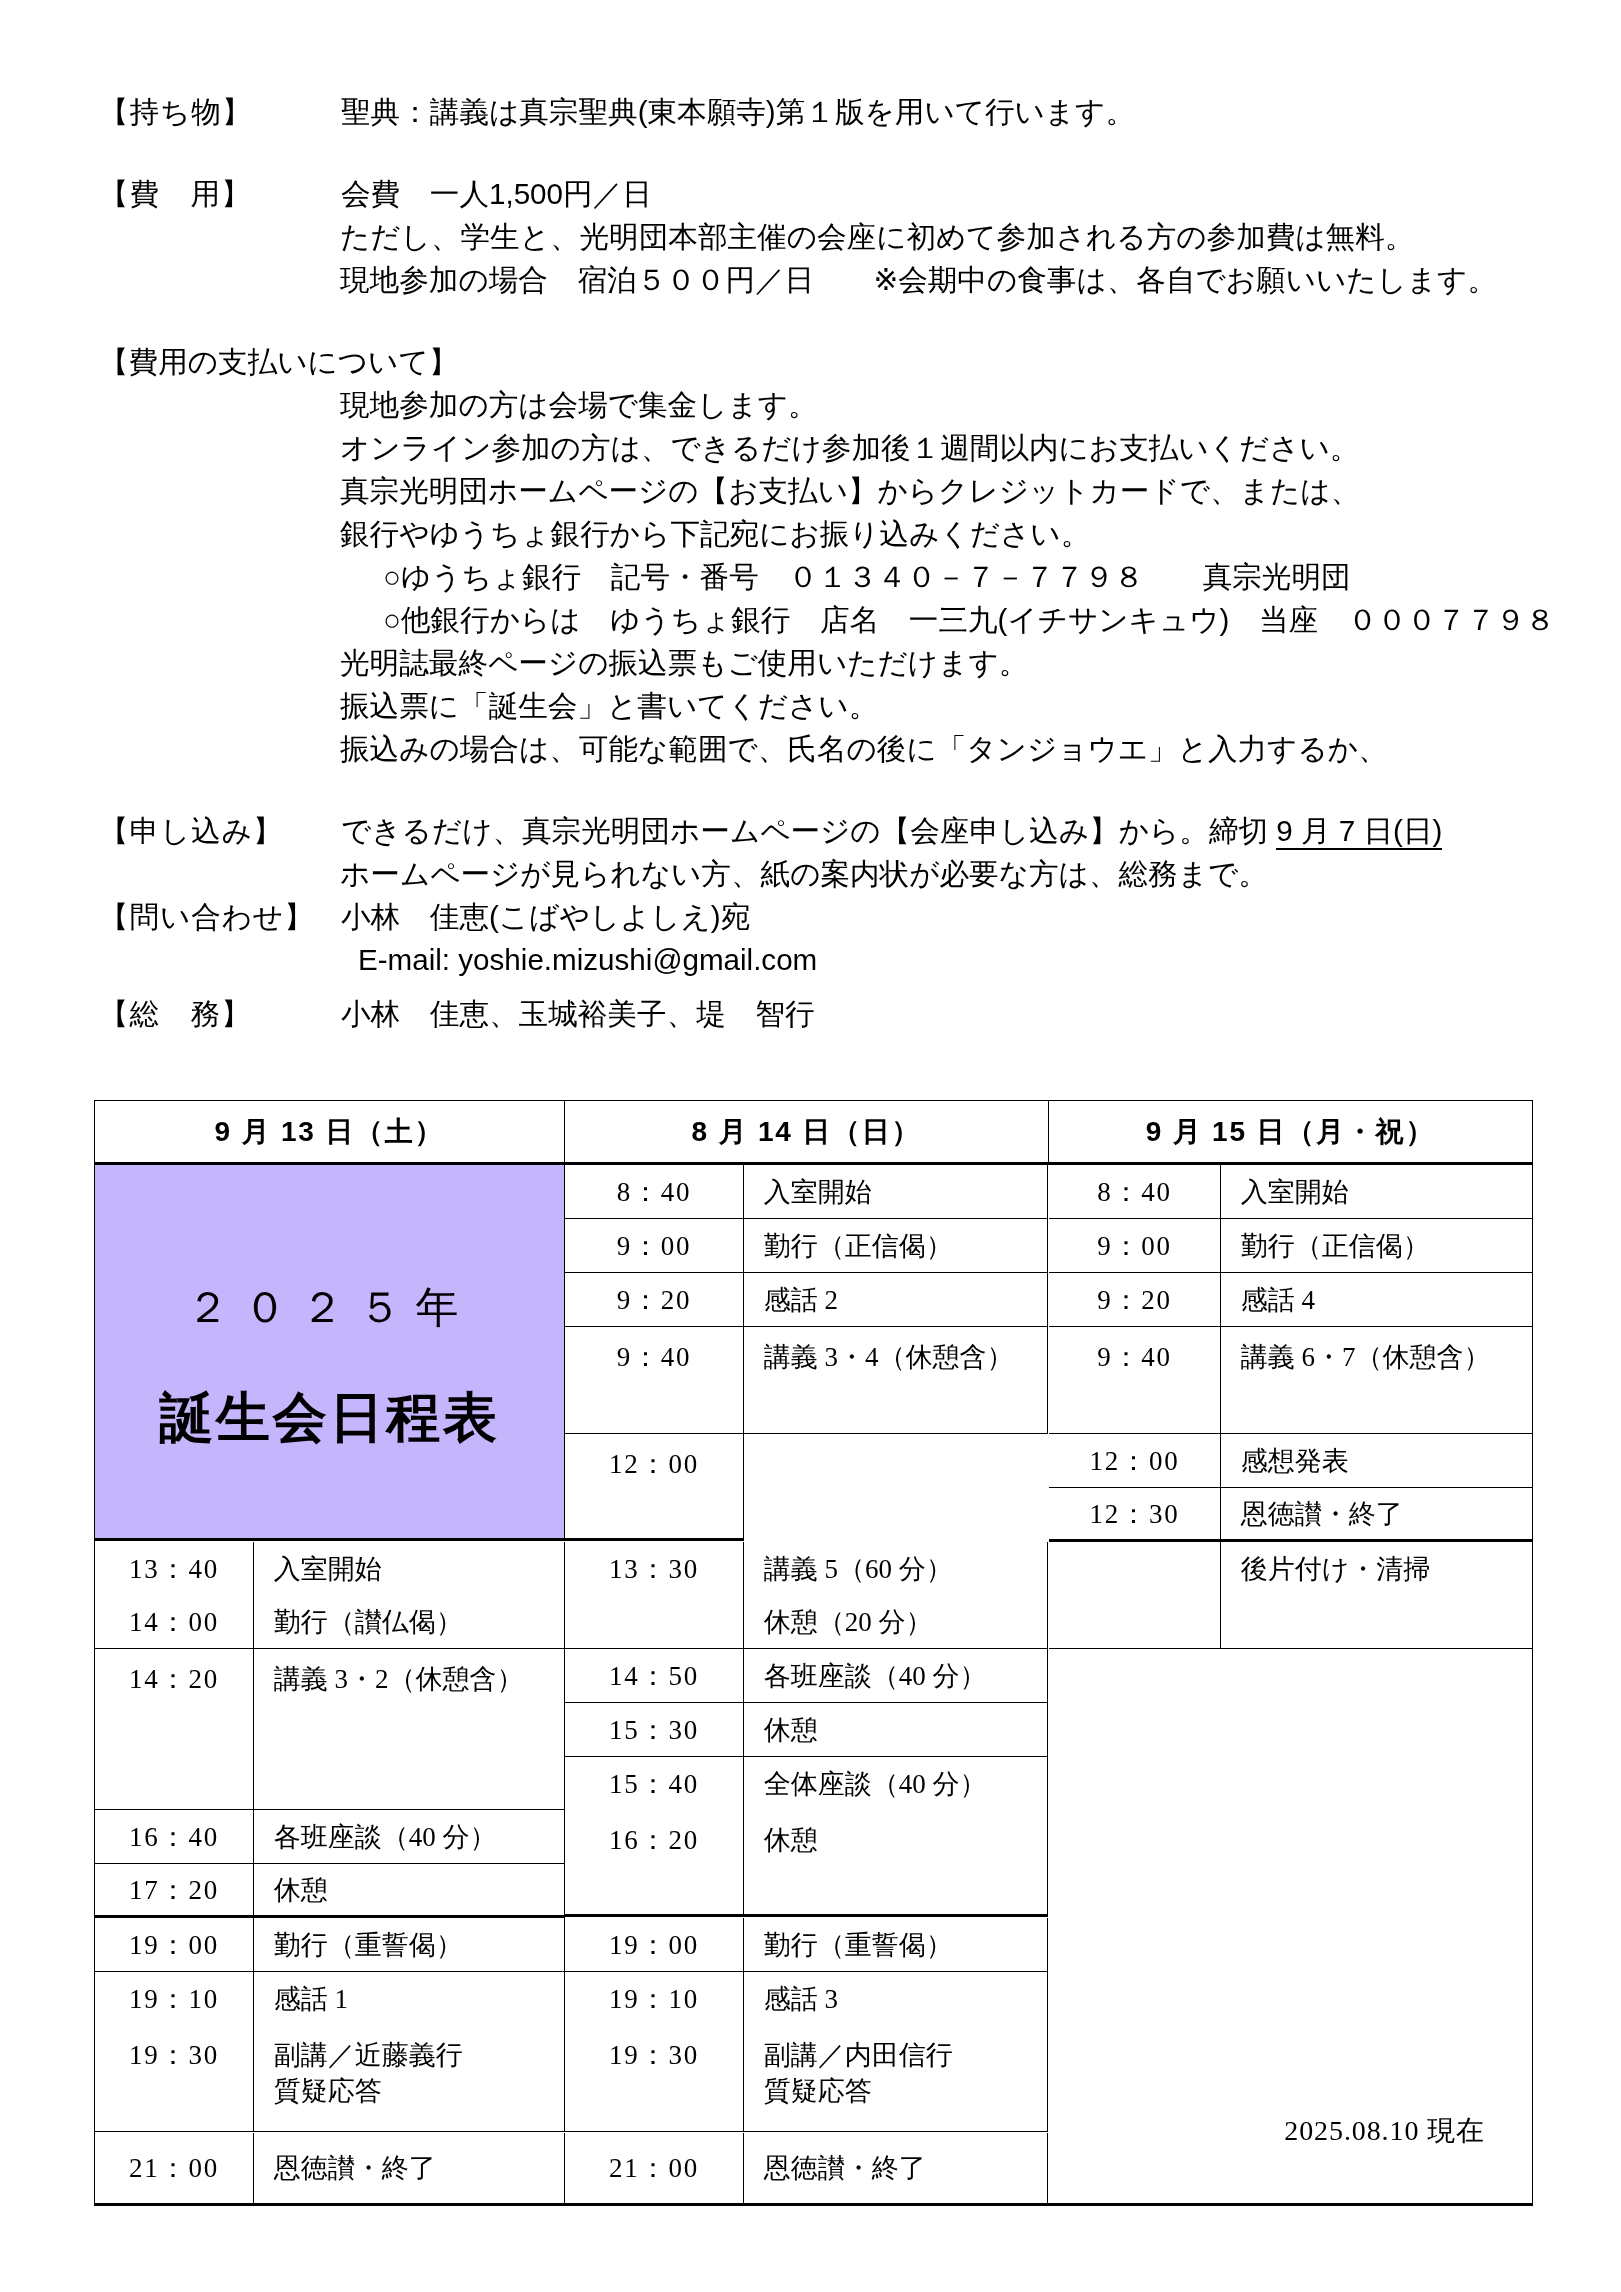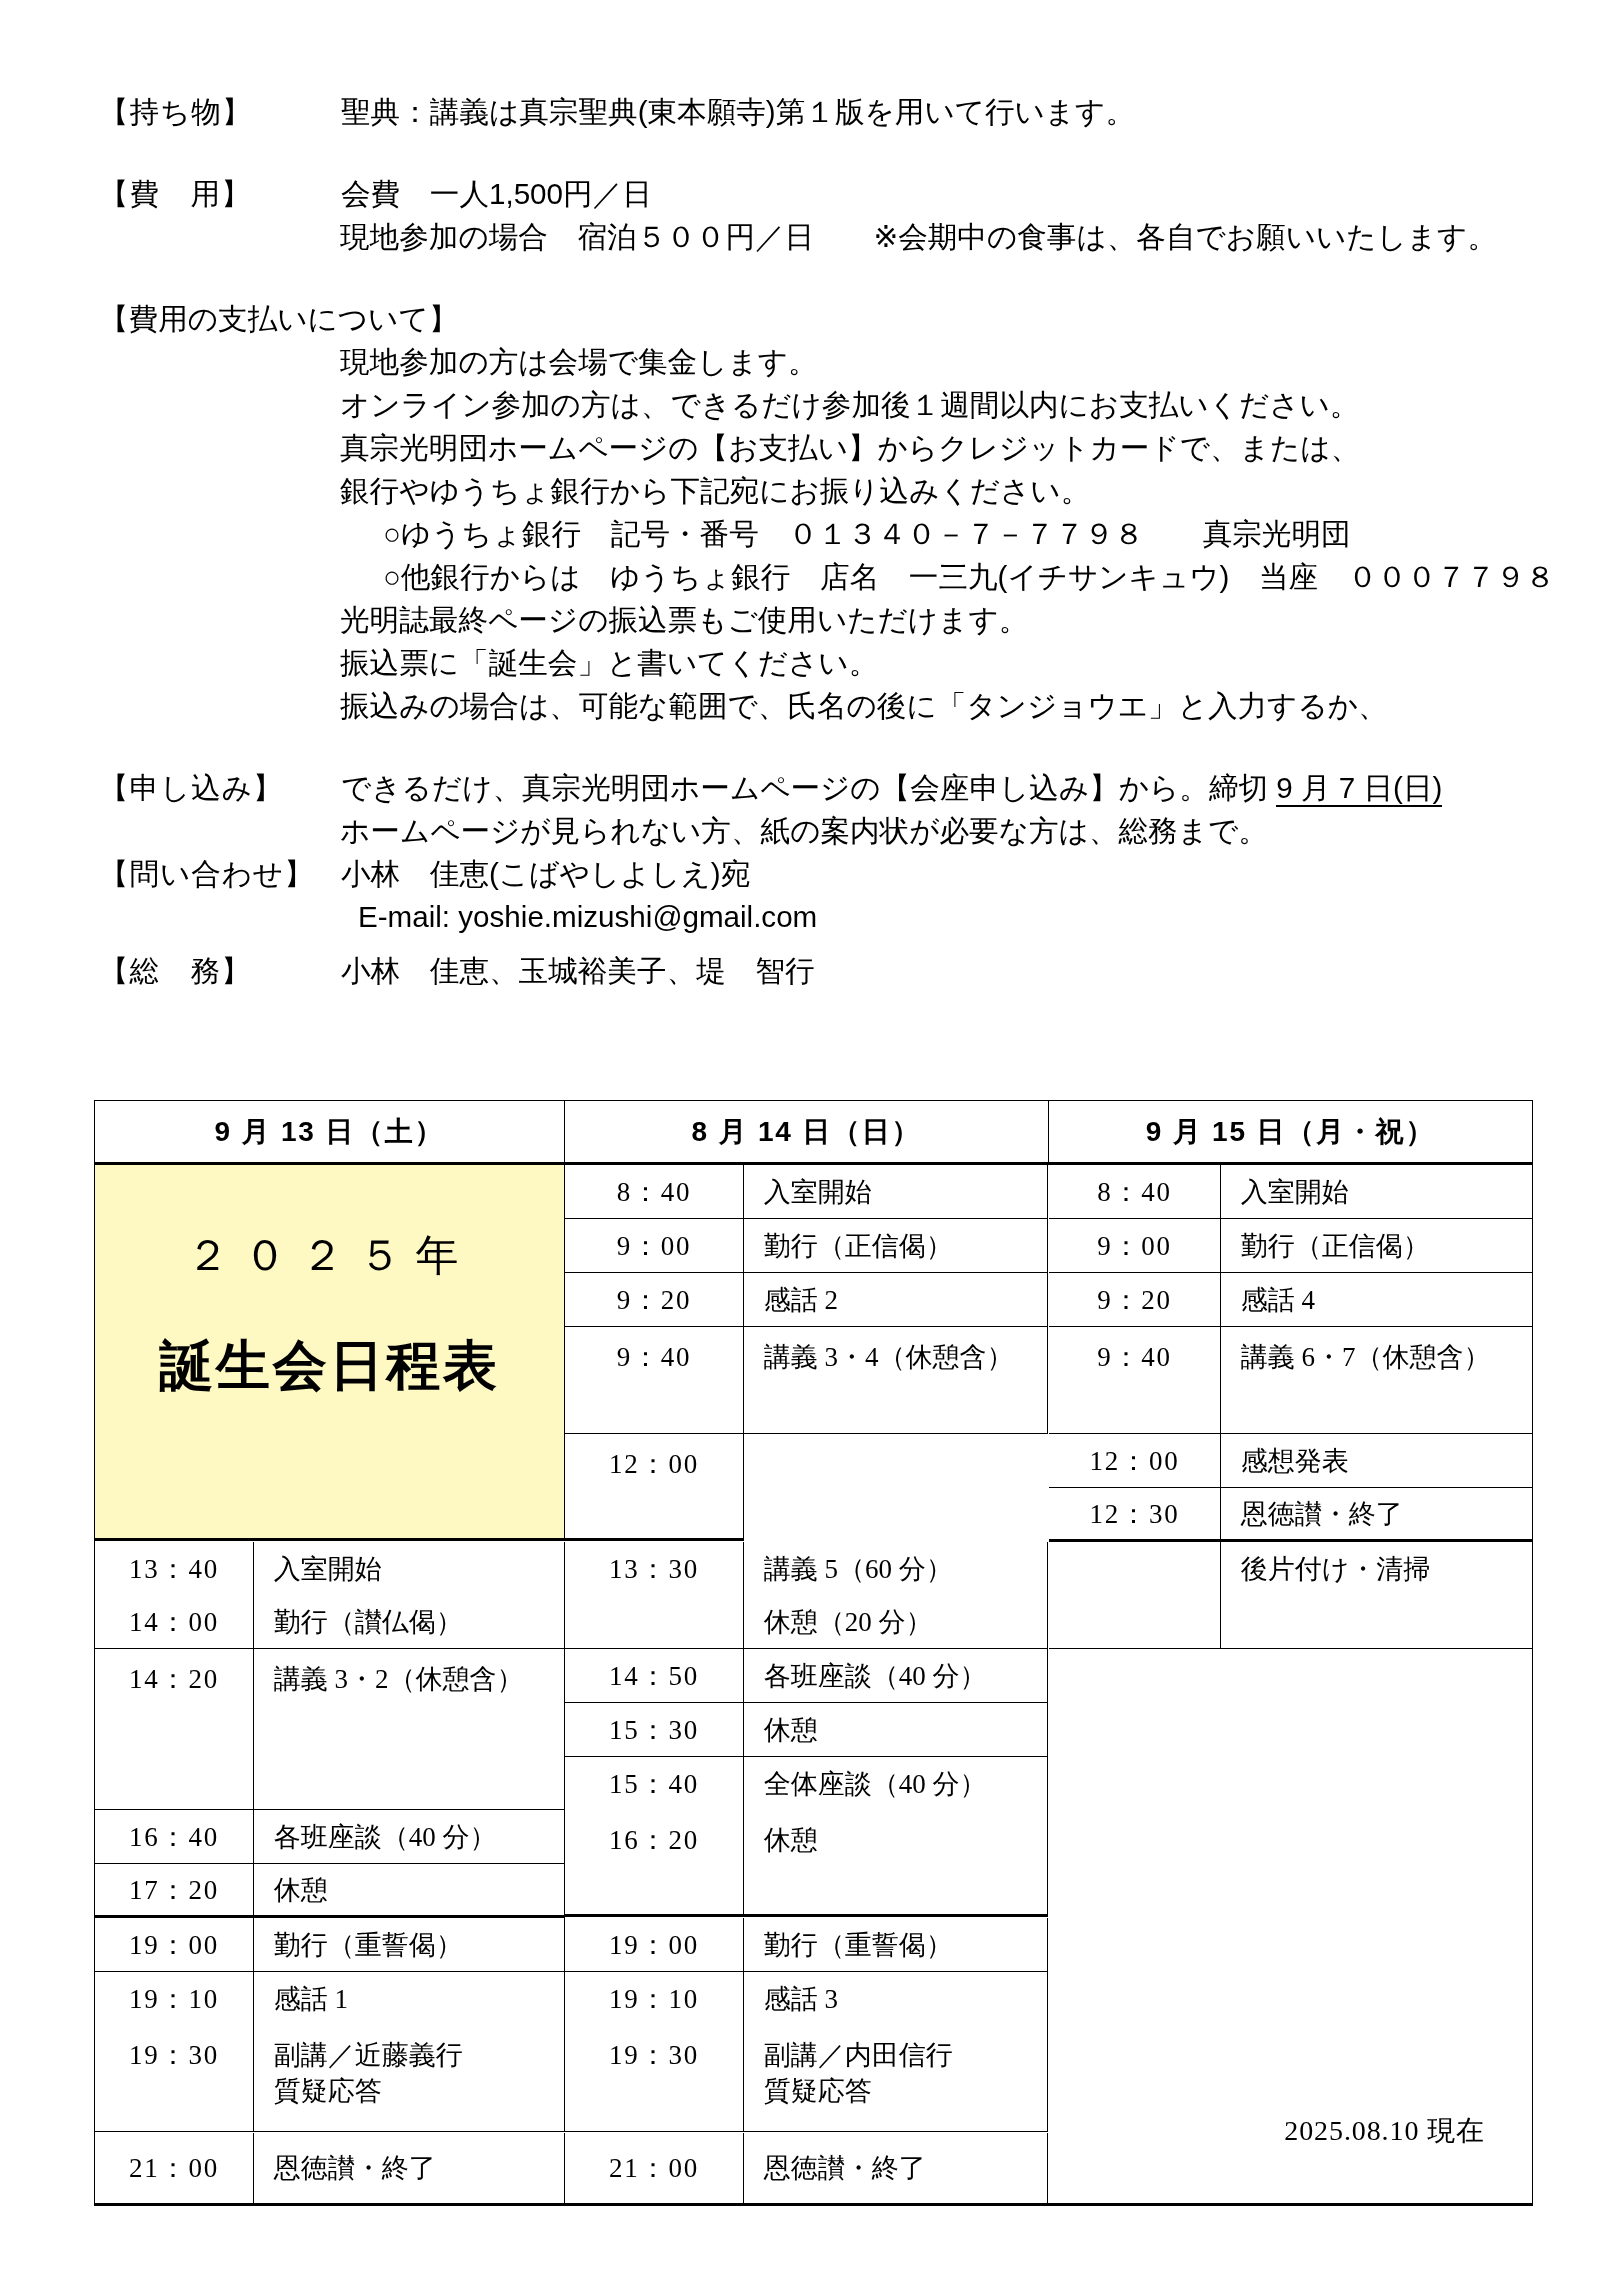--- a/index.html
+++ b/index.html
@@ -31,43 +31,44 @@
   }
   .t{justify-content:center;letter-spacing:1.8px;}
   .e{padding-left:19.7px;}
   .top{align-items:flex-start;padding-top:11.6px;}
   .two{flex-direction:column;align-items:flex-start;justify-content:flex-start;padding-top:11.6px;}
   .bb4{border-bottom-width:3.6px;}
   .nr{border-right:none;}
   .nb{border-bottom:none;}
   .hd{justify-content:center;font-family:"Liberation Sans","DejaVu Sans",sans-serif;font-weight:700;font-size:28px;letter-spacing:1.8px;}
   .bigcell{
-    position:absolute;box-sizing:border-box;background:#fef9c3;
+    position:absolute;box-sizing:border-box;background:#c4b5fd;
     border-right:1.8px solid #000;border-bottom:3.6px solid #000;
-    display:flex;flex-direction:column;align-items:center;padding-top:68px;
+    display:flex;flex-direction:column;align-items:center;padding-top:120px;
     font-family:"Liberation Sans","DejaVu Sans",sans-serif;
   }
   .title-year{font-size:43px;font-weight:500;letter-spacing:14.3px;line-height:45px;}
   .title-name{font-size:54px;font-weight:600;letter-spacing:2.7px;line-height:56px;margin-top:59px;}
   .region{position:absolute;box-sizing:border-box;background:#fff;border:none;}
   .asof{position:absolute;right:47px;bottom:52px;font-size:28px;letter-spacing:0.9px;}
 </style>
 </head>
 <body>
 
 <div class="page">
 
   <div class="info">
     <div class="row">
       <span class="lbl">【持ち物】</span><span>聖典：講義は真宗聖典(東本願寺)第１版を用いて行います。</span>
     </div>
 
     <div class="row g1">
       <span class="lbl">【費　用】</span><span>会費　一人1,500円／日</span>
     </div>
+    <div class="row ind">ただし、学生と、光明団本部主催の会座に初めて参加される方の参加費は無料。</div>
     <div class="row ind">現地参加の場合　宿泊５００円／日　　※会期中の食事は、各自でお願いいたします。</div>
 
     <div class="row g1">【費用の支払いについて】</div>
     <div class="row ind">現地参加の方は会場で集金します。</div>
     <div class="row ind">オンライン参加の方は、できるだけ参加後１週間以内にお支払いください。</div>
     <div class="row ind">真宗光明団ホームページの【お支払い】からクレジットカードで、または、</div>
     <div class="row ind">銀行やゆうちょ銀行から下記宛にお振り込みください。</div>
     <div class="row ind2">○ゆうちょ銀行　記号・番号　０１３４０－７－７７９８　　真宗光明団</div>
     <div class="row ind2">○他銀行からは　ゆうちょ銀行　店名　一三九(イチサンキュウ)　当座　０００７７９８</div>
     <div class="row ind">光明誌最終ページの振込票もご使用いただけます。</div>

